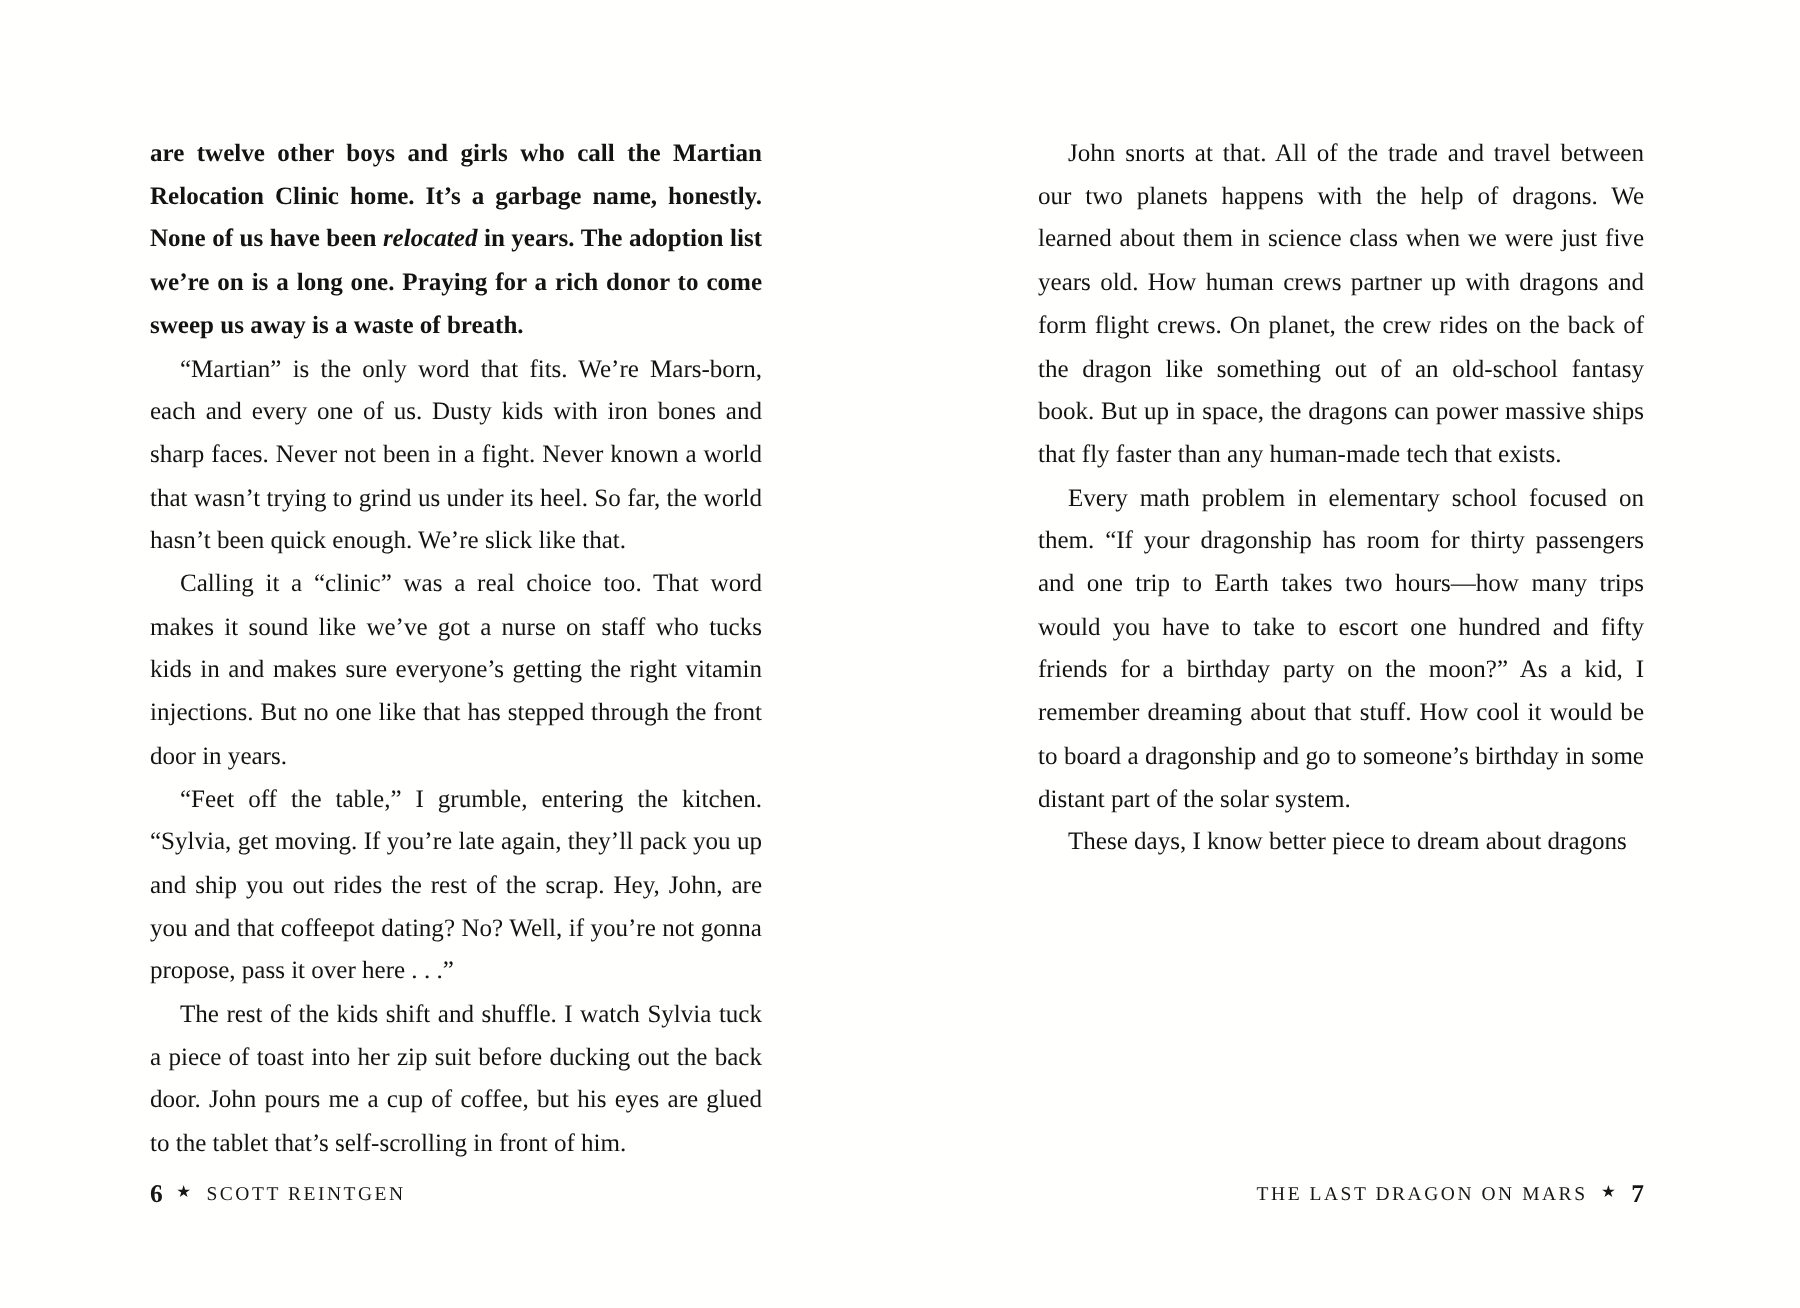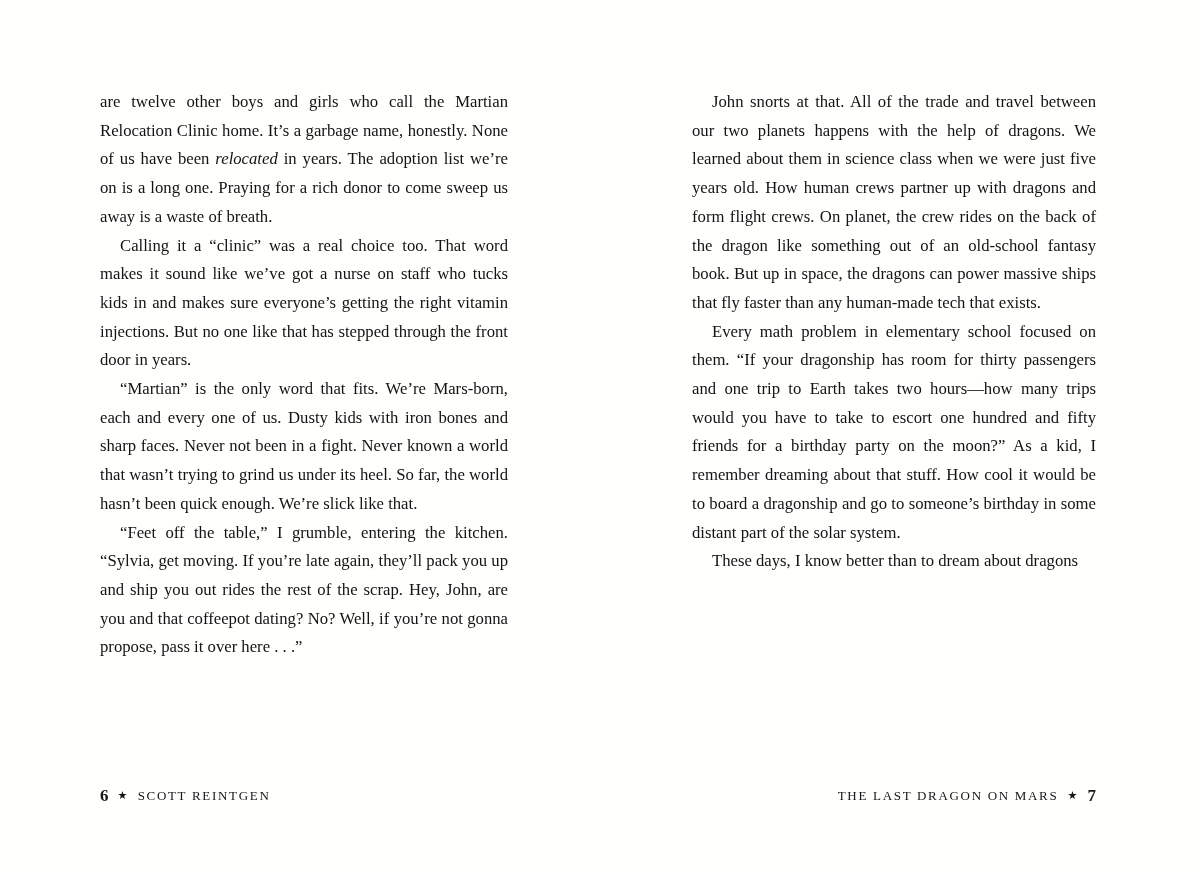--- a/index.html
+++ b/index.html
@@ -47,20 +47,21 @@
     hyphens: none;
   }
   .body-text p {
     margin: 0;
   }
   .body-text p.indent {
     text-indent: 20px;
   }
   .body-text p.noindent {
     text-indent: 0;
+    font-weight: bold;
   }
   .body-text em {
     font-style: italic;
   }
   .footer {
     position: absolute;
     bottom: 66px;
     font-family: "Liberation Serif", serif;
     font-size: 14px;
     letter-spacing: 0.09em;
@@ -96,36 +97,37 @@
 </style>
 </head>
 <body>
 
 <div class="page">
   <div class="spread">
 
     <div class="leaf leaf-left">
       <div class="body-text" id="left-body">
           <p class="noindent">are twelve other boys and girls who call the Martian Relocation Clinic home. It’s a garbage name, honestly. None of us have been <em>relocated</em> in years. The adoption list we’re on is a long one. Praying for a rich donor to come sweep us away is a waste of breath.</p>
+          <p class="indent">“Martian” is the only word that fits. We’re Mars-born, each and every one of us. Dusty kids with iron bones and sharp faces. Never not been in a fight. Never known a world that wasn’t trying to grind us under its heel. So far, the world hasn’t been quick enough. We’re slick like that.</p>
           <p class="indent">Calling it a “clinic” was a real choice too. That word makes it sound like we’ve got a nurse on staff who tucks kids in and makes sure everyone’s getting the right vitamin injections. But no one like that has stepped through the front door in years.</p>
-          <p class="indent">“Martian” is the only word that fits. We’re Mars-born, each and every one of us. Dusty kids with iron bones and sharp faces. Never not been in a fight. Never known a world that wasn’t trying to grind us under its heel. So far, the world hasn’t been quick enough. We’re slick like that.</p>
           <p class="indent">“Feet off the table,” I grumble, entering the kitchen. “Sylvia, get moving. If you’re late again, they’ll pack you up and ship you out rides the rest of the scrap. Hey, John, are you and that coffeepot dating? No? Well, if you’re not gonna propose, pass it over here . . .”</p>
+          <p class="indent">The rest of the kids shift and shuffle. I watch Sylvia tuck a piece of toast into her zip suit before ducking out the back door. John pours me a cup of coffee, but his eyes are glued to the tablet that’s self-scrolling in front of him.</p>
         </div>
       <div class="footer footer-left">
         <span class="folio">6</span>
         <span class="star">★</span>
         <span class="running-head">Scott Reintgen</span>
       </div>
     </div>
 
     <div class="leaf leaf-right">
       <div class="body-text" id="right-body">
           <p class="indent">John snorts at that. All of the trade and travel between our two planets happens with the help of dragons. We learned about them in science class when we were just five years old. How human crews partner up with dragons and form flight crews. On planet, the crew rides on the back of the dragon like something out of an old-school fantasy book. But up in space, the dragons can power massive ships that fly faster than any human-made tech that exists.</p>
           <p class="indent">Every math problem in elementary school focused on them. “If your dragonship has room for thirty passengers and one trip to Earth takes two hours—how many trips would you have to take to escort one hundred and fifty friends for a birthday party on the moon?” As a kid, I remember dreaming about that stuff. How cool it would be to board a dragonship and go to someone’s birthday in some distant part of the solar system.</p>
-          <p class="indent">These days, I know better than to dream about dragons</p>
+          <p class="indent">These days, I know better piece to dream about dragons</p>
         </div>
       <div class="footer footer-right">
         <span class="running-head">The Last Dragon on Mars</span>
         <span class="star">★</span>
         <span class="folio">7</span>
       </div>
     </div>
 
   </div>
 </div>

